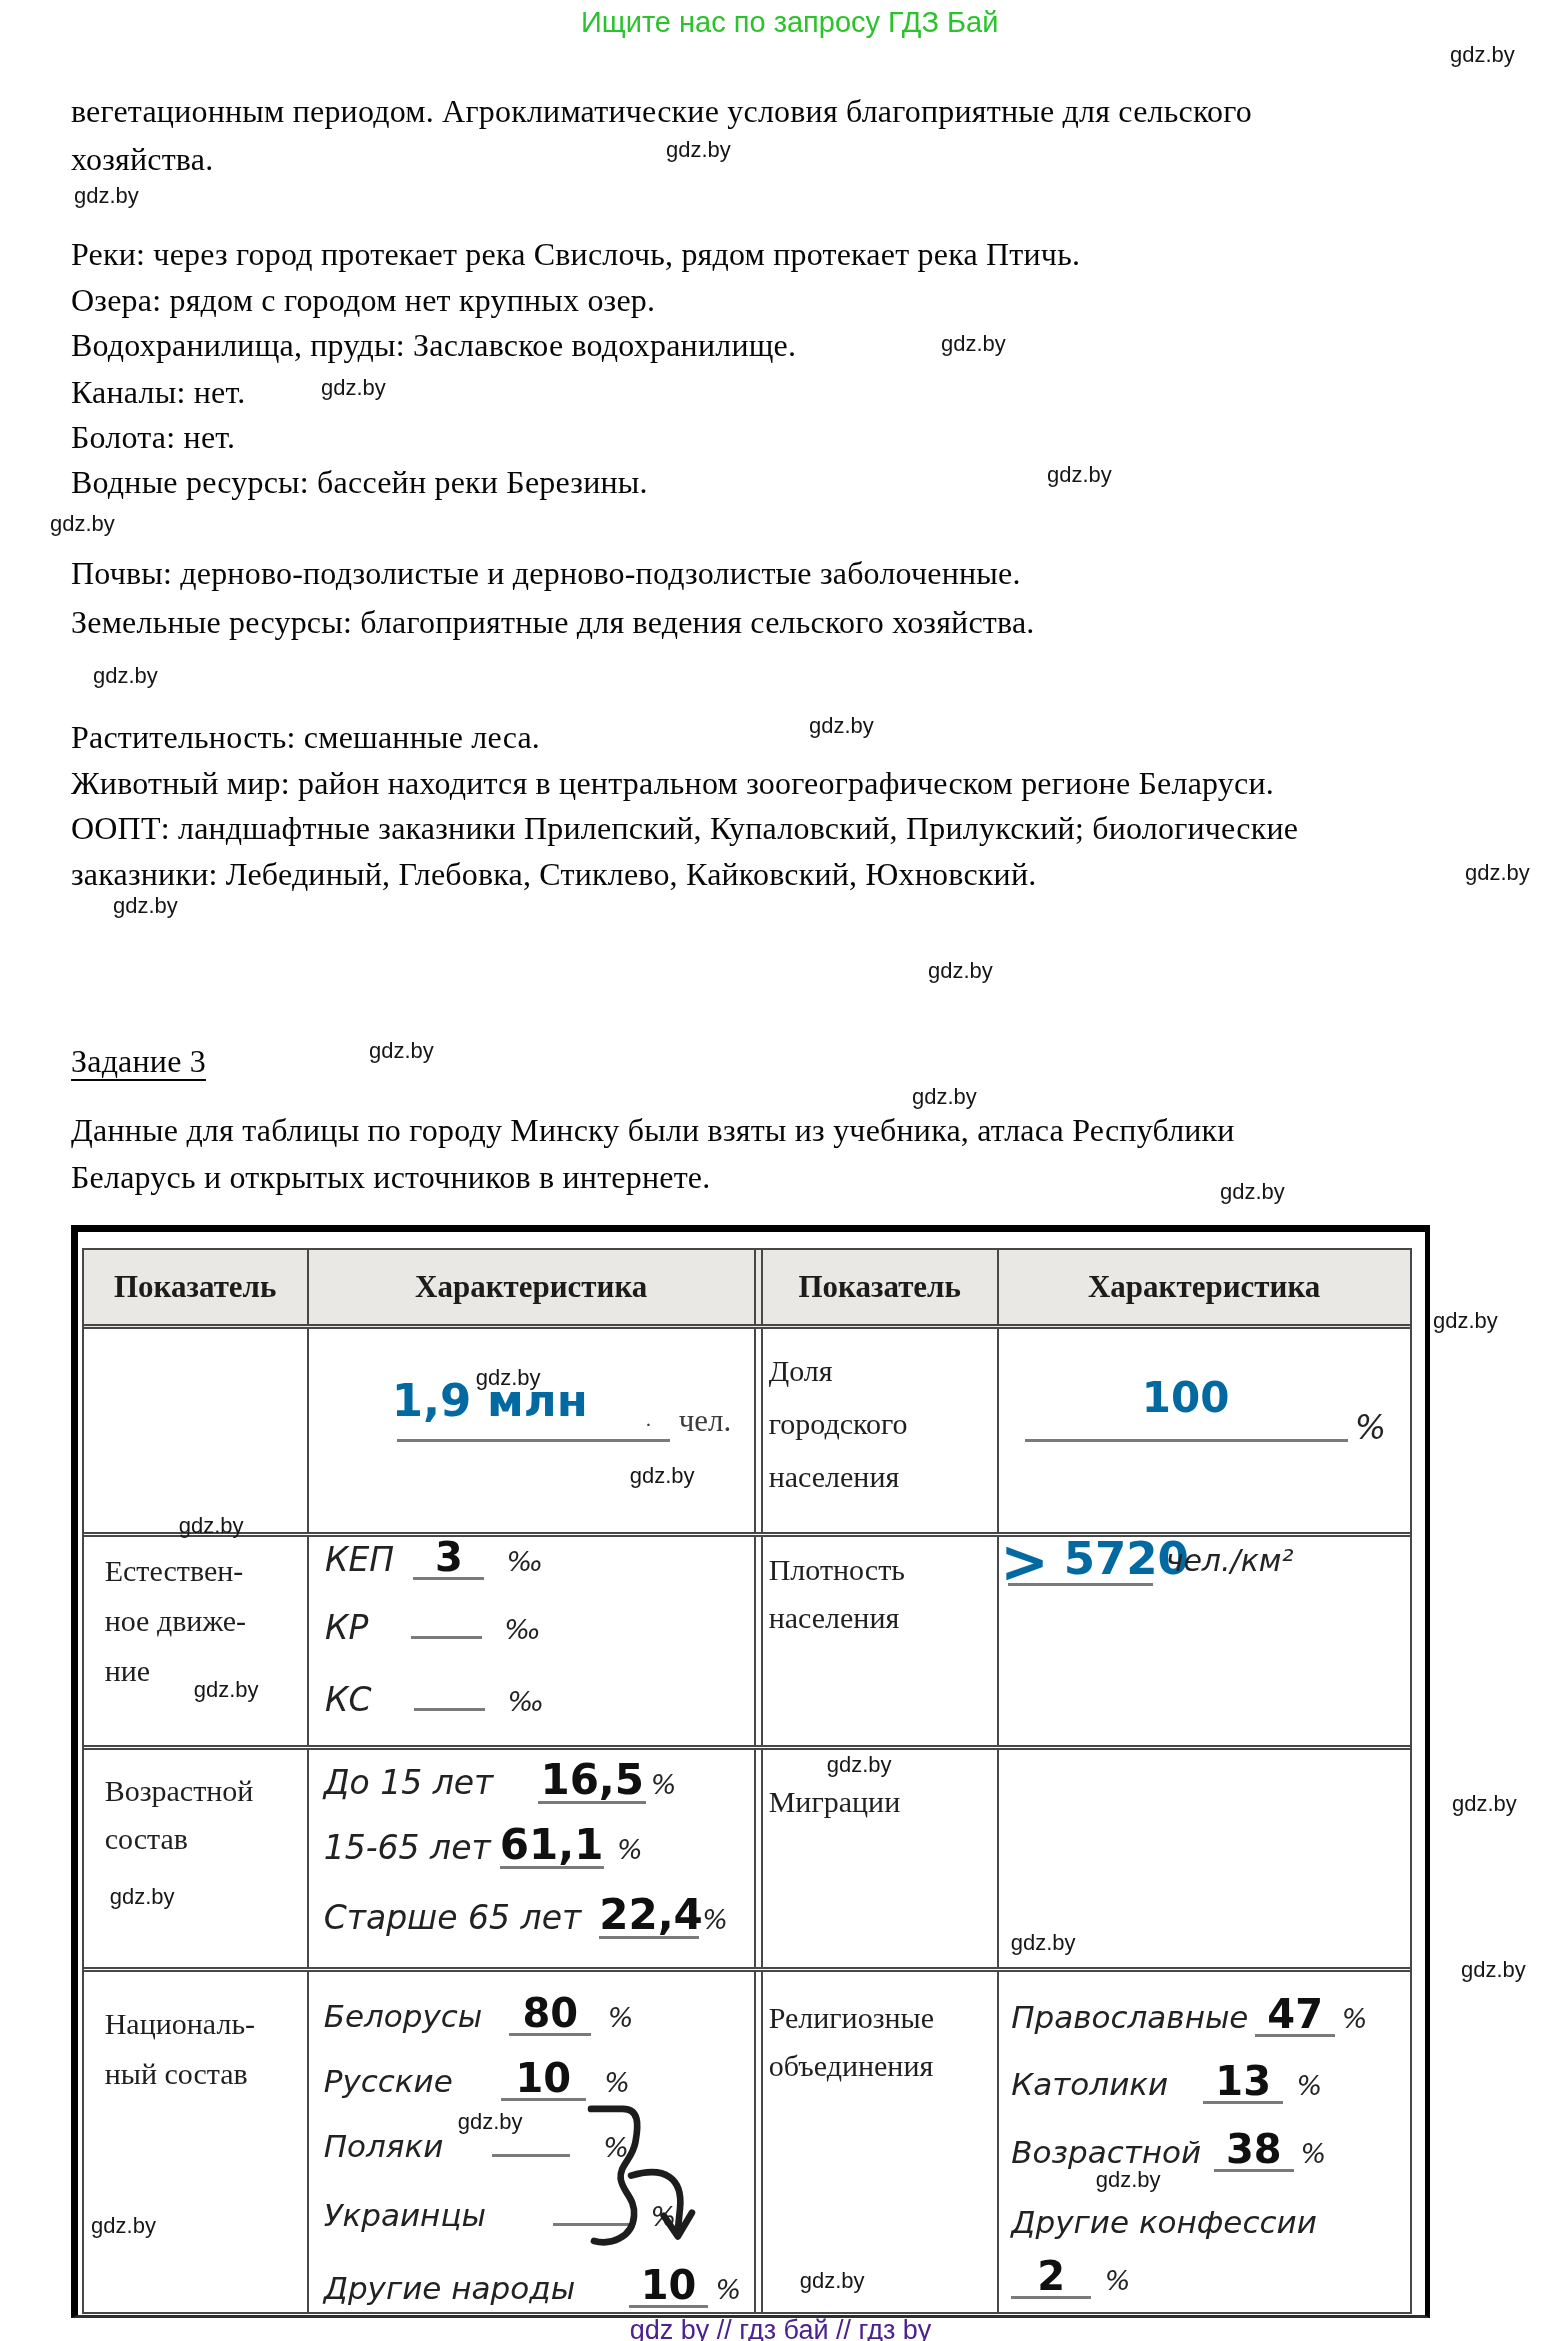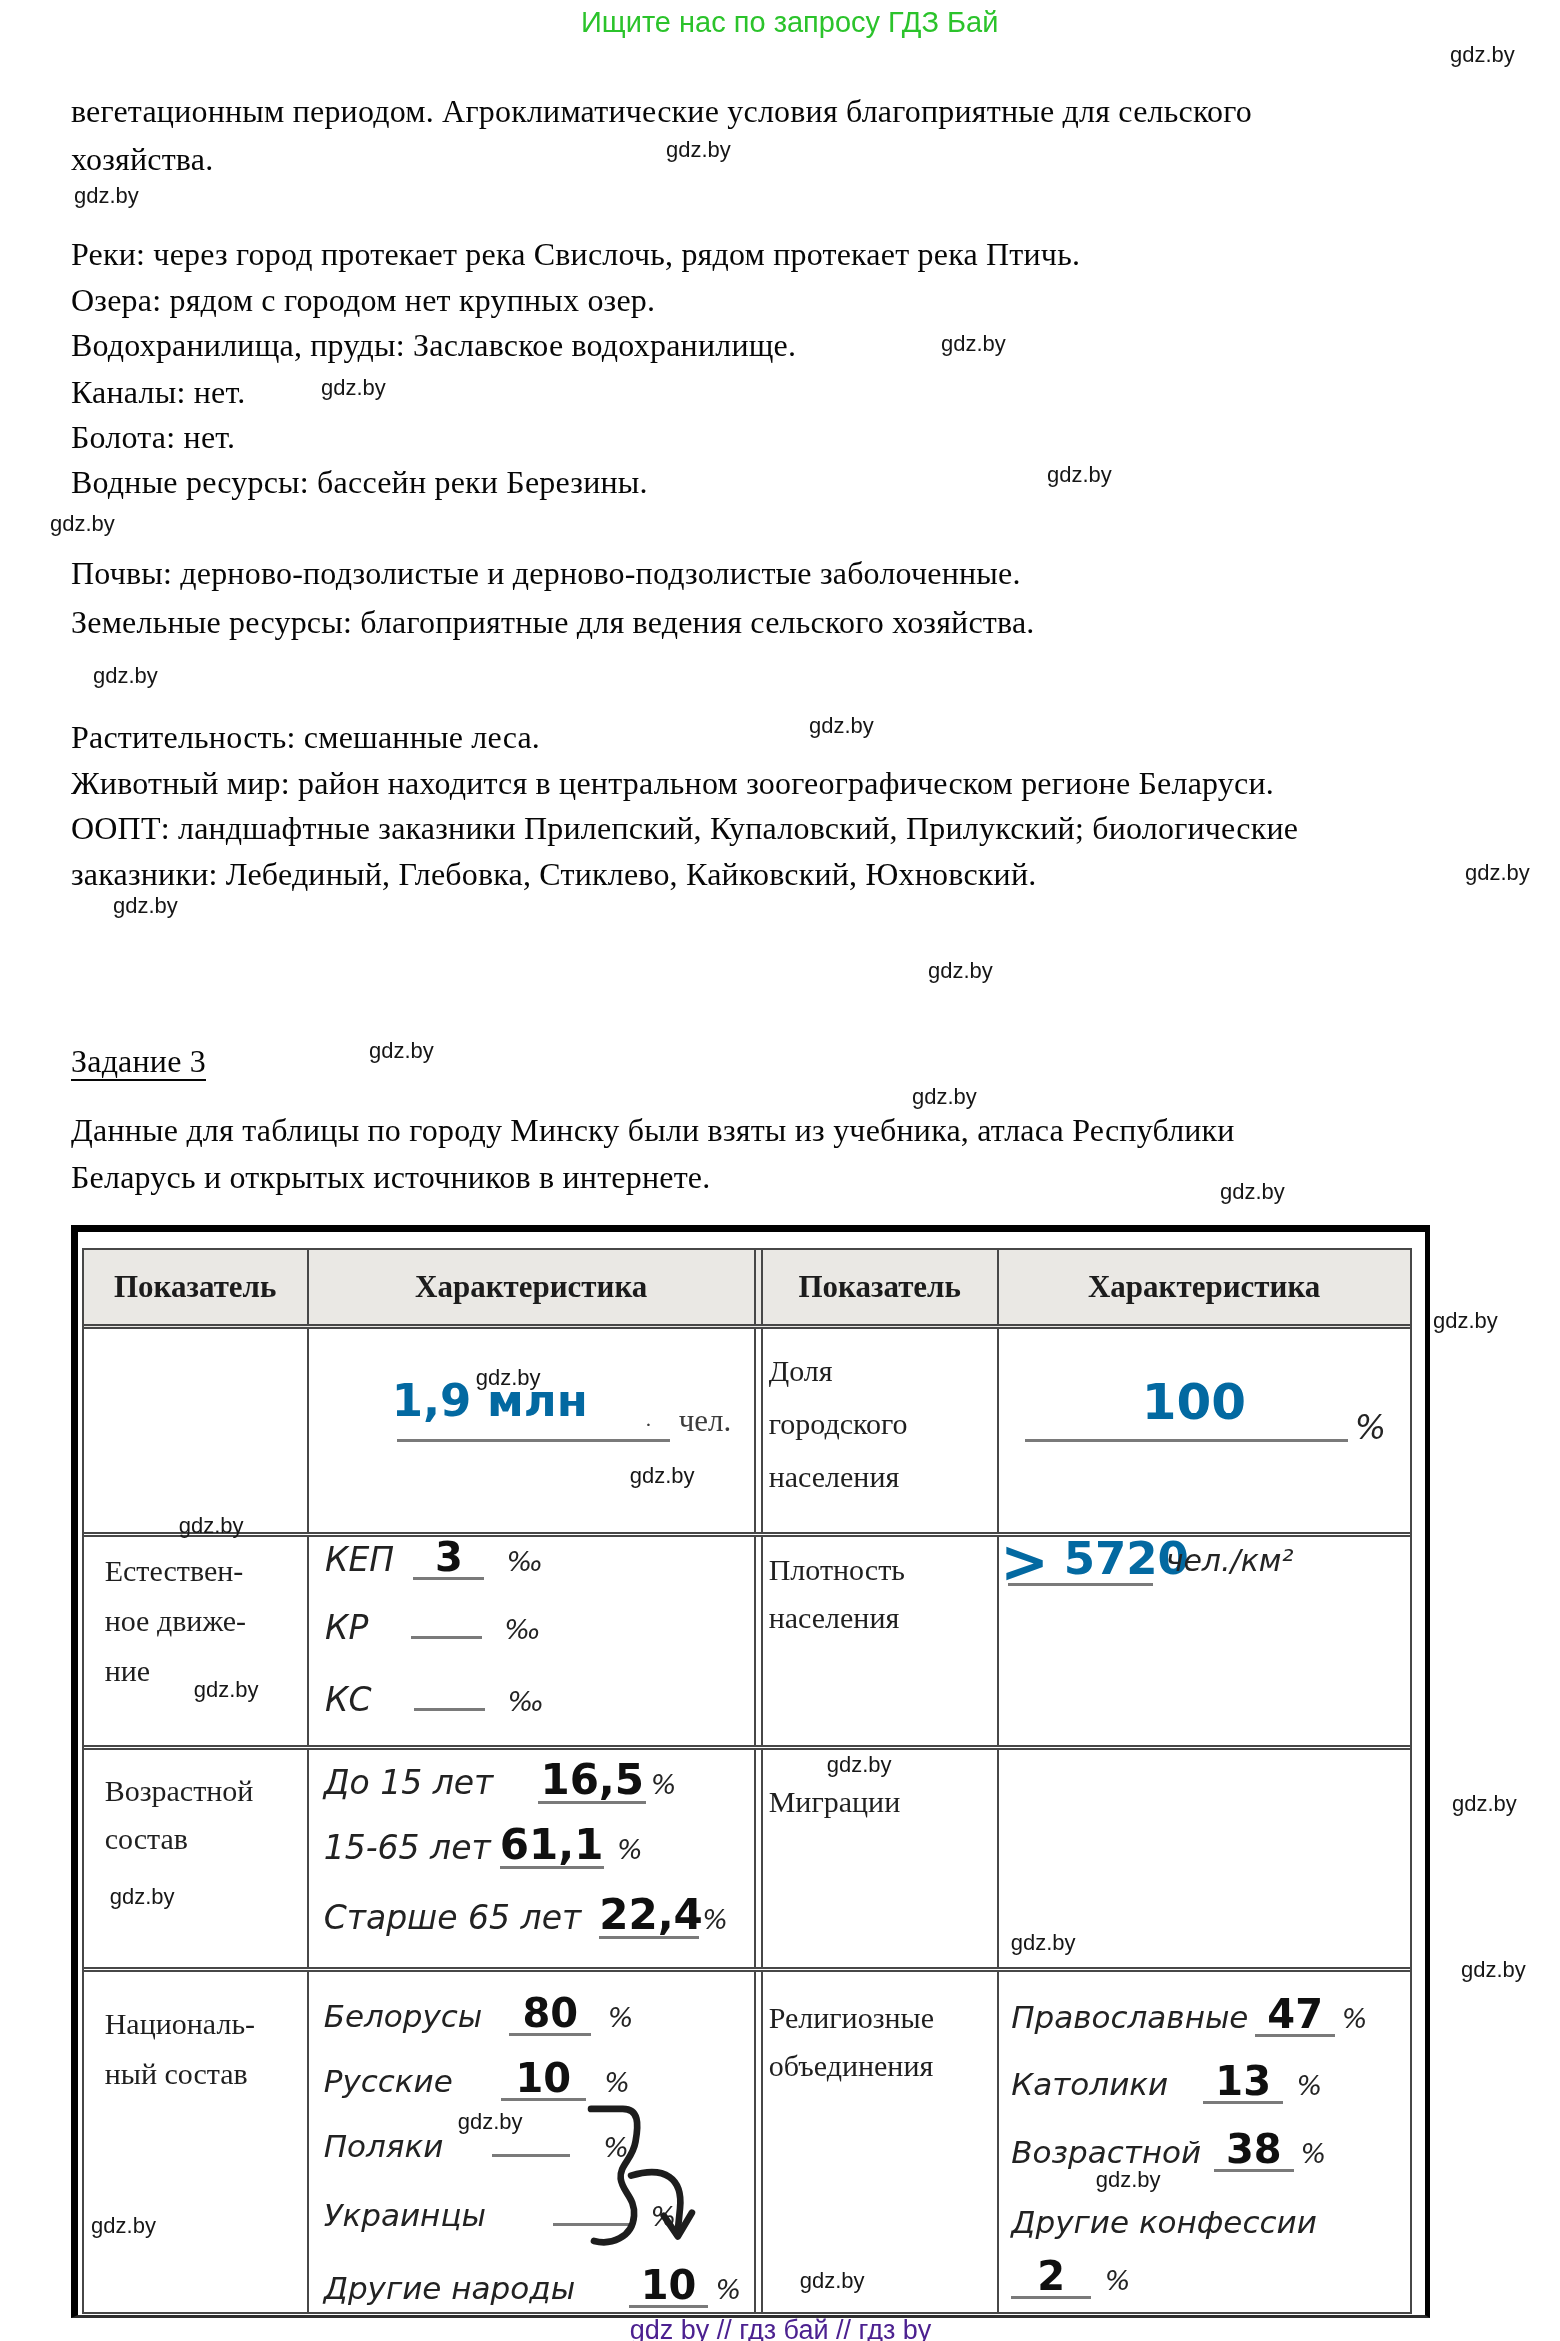--- a/index.html
+++ b/index.html
@@ -116,21 +116,21 @@
       </div>
       <div class="cell gapcol"></div>
       <div class="cell c2">
         <div class="lab lh72" style="left:6px;top:15px">
           <div>Доля</div>
           <div>городского</div>
           <div>населения</div>
         </div>
       </div>
       <div class="cell c3">
-        <div class="bignum" style="left:143px;top:48px;font-size:50px">100</div>
+        <div class="bignum" style="left:143px;top:48px;font-size:42px">100</div>
         <div class="ul-line" style="left:26px;top:110px;width:323px"></div>
         <div class="hwp" style="left:356px;top:79px;font-size:33px">%</div>
       </div>
     </div>
 
     <div class="trow r2">
       <div class="cell c0">
         <div class="lab" style="left:21px;top:9px">
           <div>Естествен-</div>
           <div>ное движе-</div>

